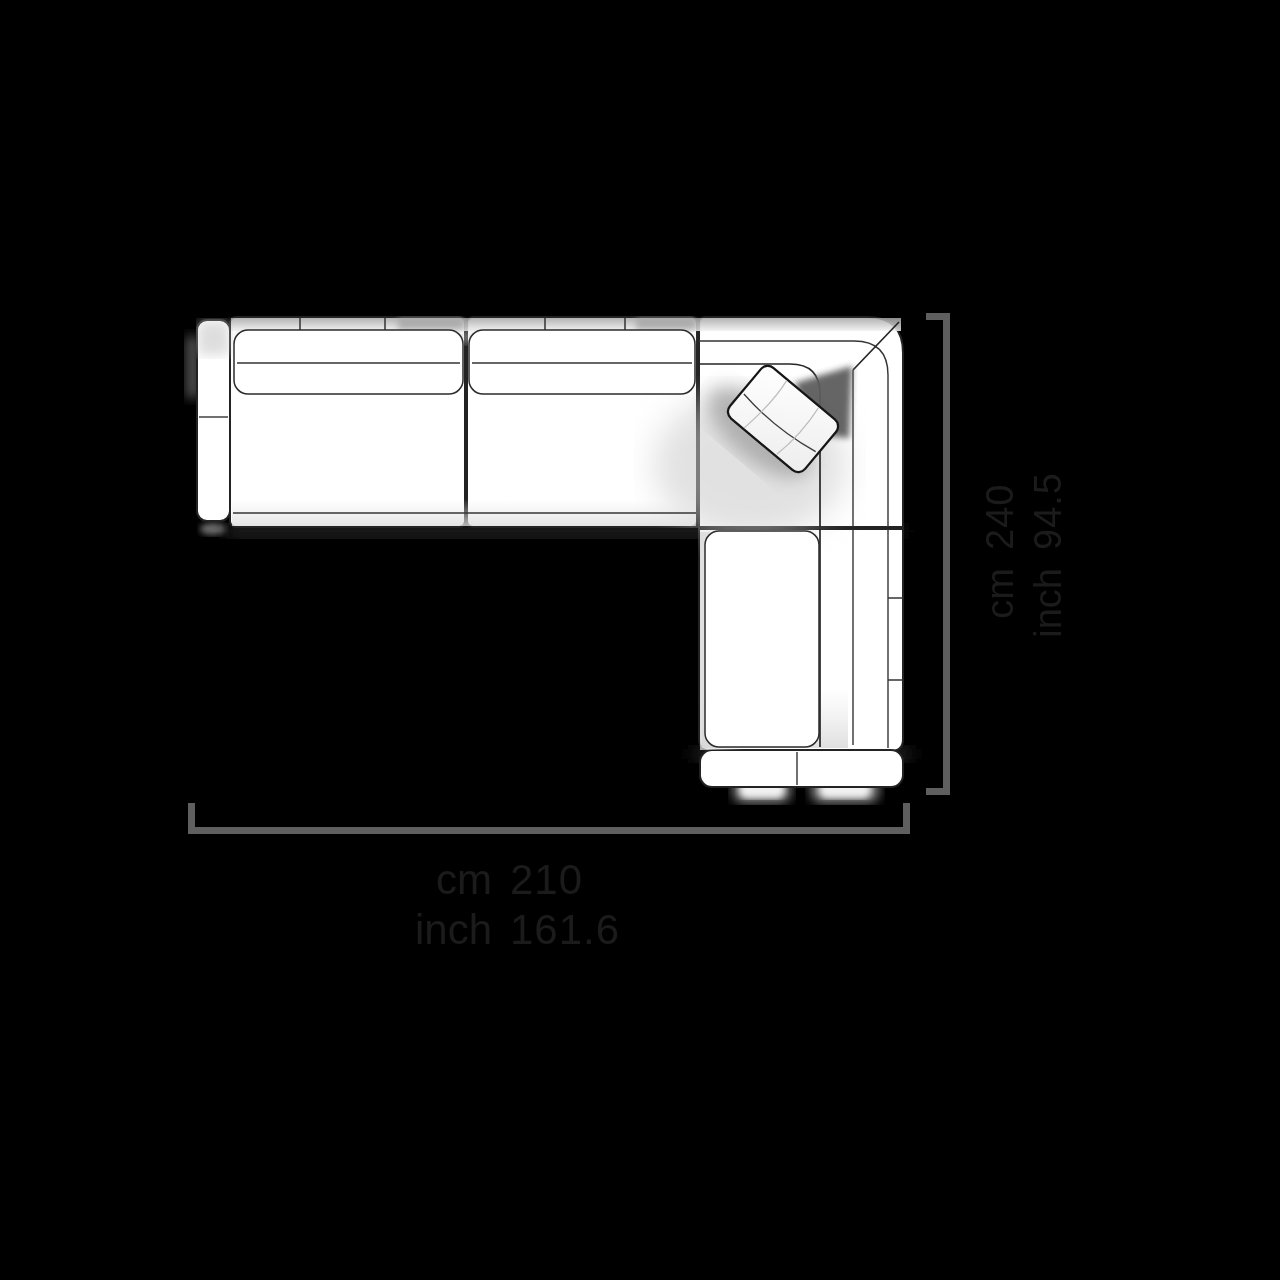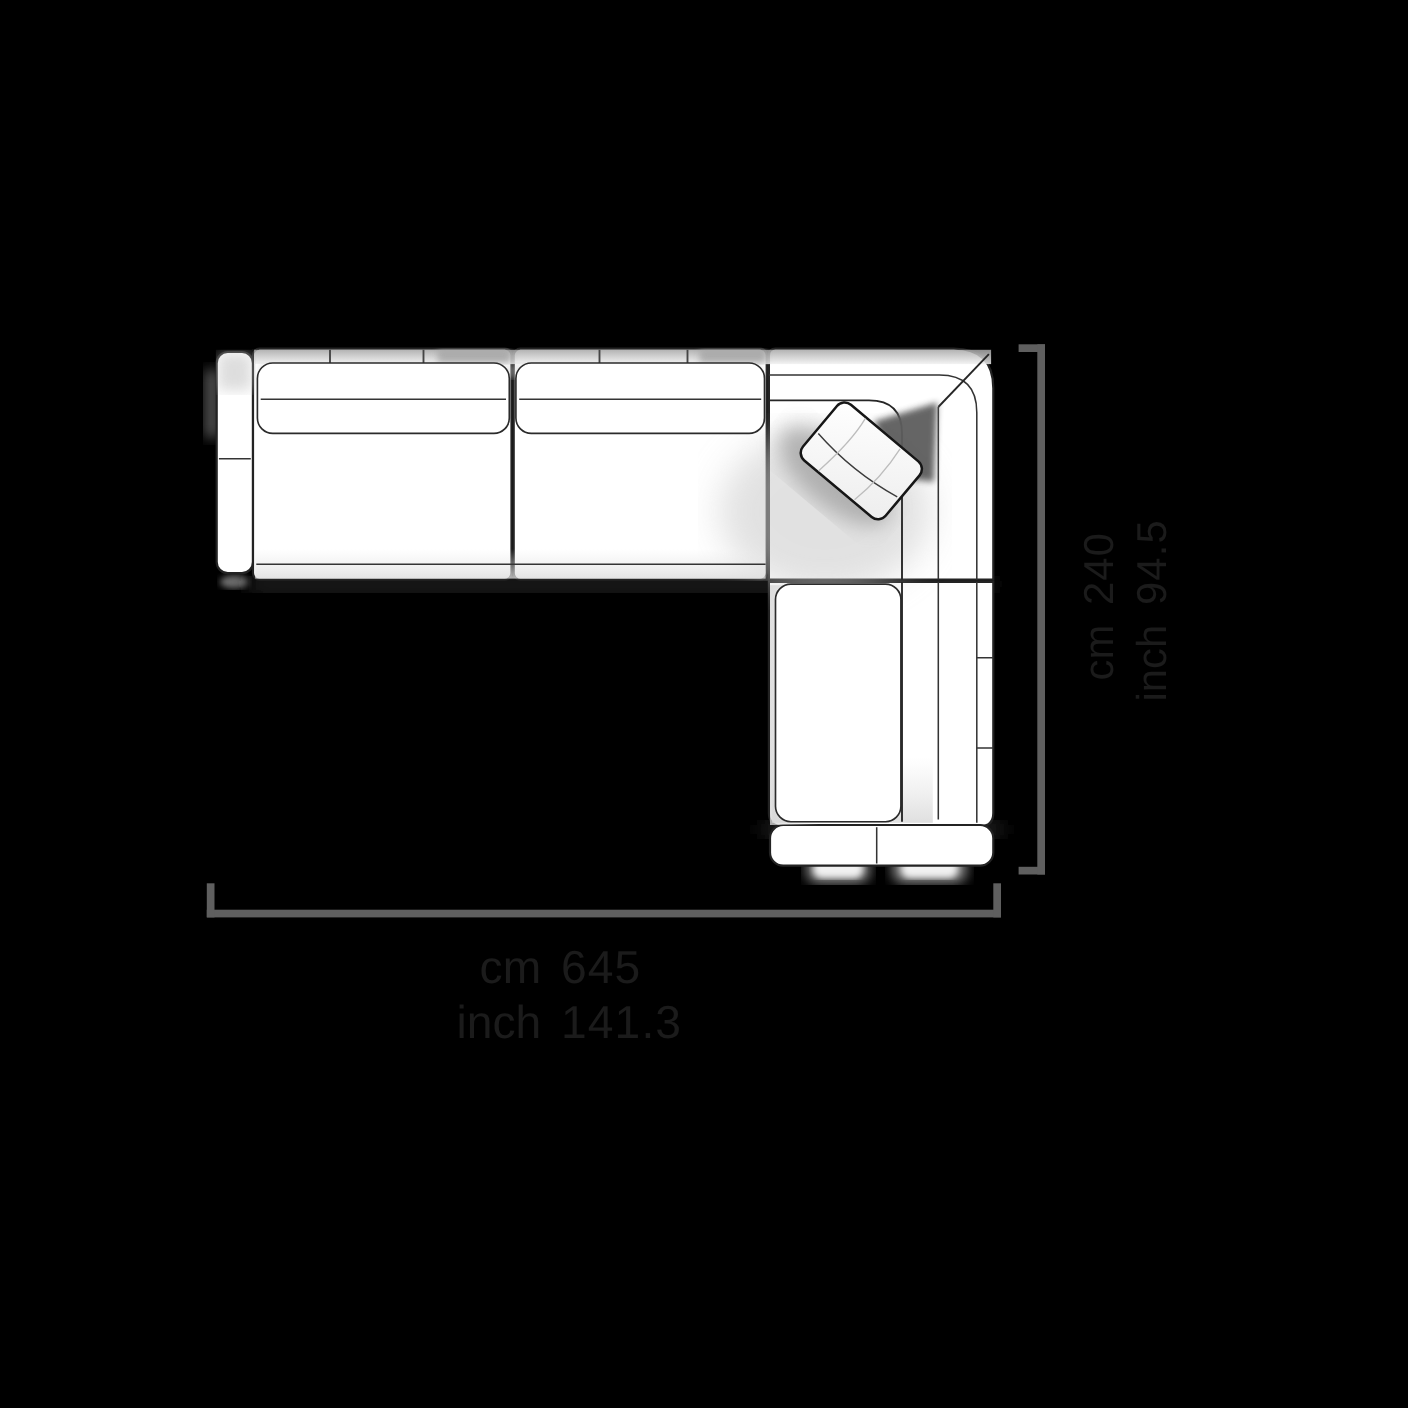--- a/index.html
+++ b/index.html
@@ -171,23 +171,23 @@
         <path d="M-22,-32 Q-18,-8 -24,32 M20,-31 Q24,0 18,31" stroke="#bdbdbd" stroke-width="1.2" fill="none"></path>
       </g>
     </g>
   </svg>
 
   <div class="dim-h"></div>
   <div class="dim-v"></div>
 
   <div class="dim-text dim-text-bottom">
     <span class="lbl">cm</span>
-    <span class="val">645</span>
+    <span class="val">210</span>
     <span class="lbl">inch</span>
-    <span class="val">141.3</span>
+    <span class="val">161.6</span>
   </div>
 
   <div class="dim-text dim-text-side">
     <span class="lbl">cm</span>
     <span class="val">240</span>
     <span class="lbl">inch</span>
     <span class="val">94.5</span>
   </div>
 
 </div>

